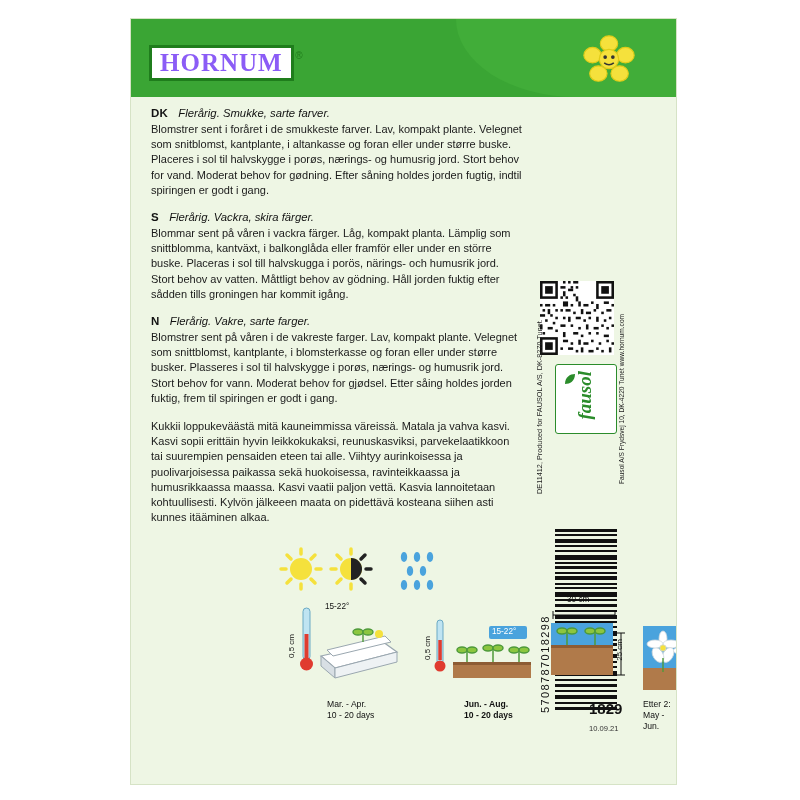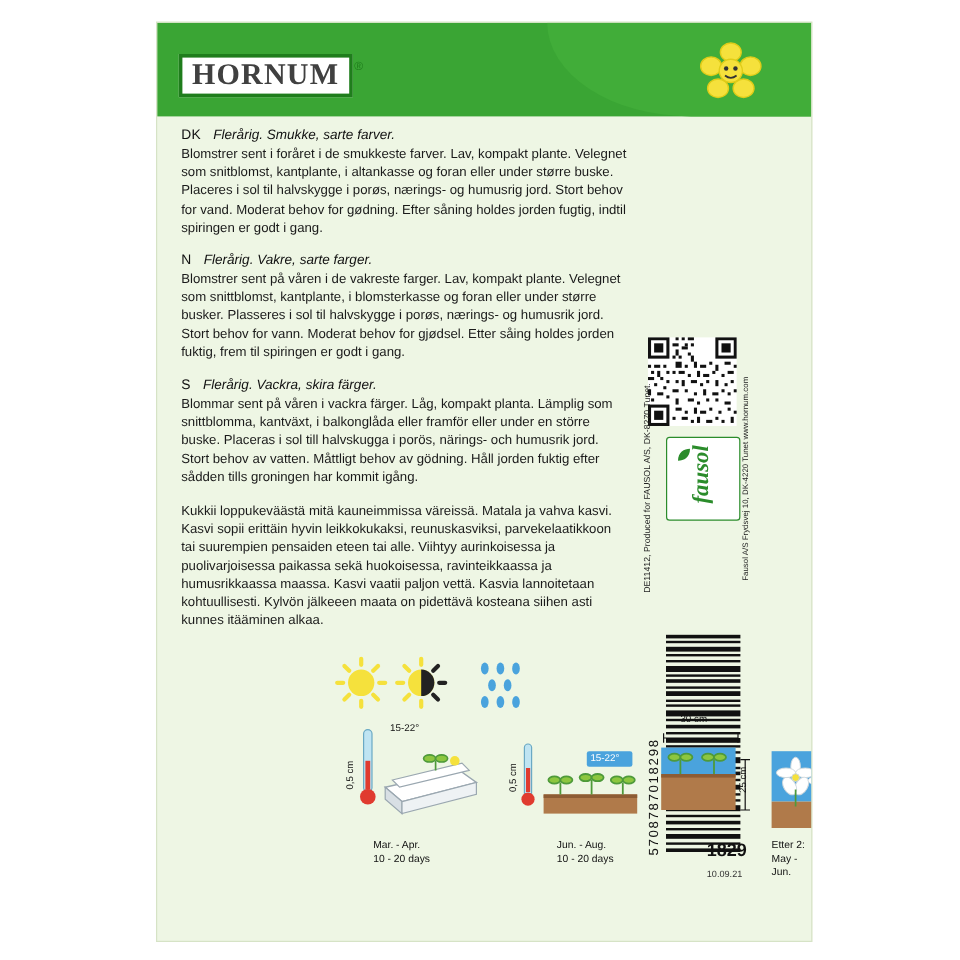--- a/index.html
+++ b/index.html
@@ -42,21 +42,21 @@
     left: 18px; top: 26px;
     background: #ffffff;
     border: 3px solid #1f7d1c;
     padding: 2px 8px 3px 8px;
   }
   .logo-text {
     font-family: "Liberation Serif", serif;
     font-weight: bold;
     font-size: 25px;
     letter-spacing: 1px;
-    color: #404040;
+    color: #8b5cf6;
     line-height: 1;
   }
   .logo-reg {
     position: absolute;
     right: -12px;
     top: 2px;
     font-size: 10px;
     color: #1f7d1c;
   }
   .flower-mark {
@@ -72,21 +72,21 @@
     width: 372px;
   }
   .lang-block { margin-bottom: 13px; }
   .lang-head {
     font-size: 11.3px;
     color: #111111;
     margin-bottom: 3px;
     white-space: nowrap;
   }
   .lang-code {
-    font-weight: normal;
+    font-weight: bold;
     font-size: 11.5px;
     letter-spacing: 0.3px;
     margin-top: 11px;
   }
   .lang-title {
     font-style: italic;
     font-weight: normal;
     margin-left: 7px;
   }
   .lang-body {
@@ -284,32 +284,32 @@
     <div class="lang-block">
       <div class="lang-head">
         <span class="lang-code">DK</span>
         <span class="lang-title">Flerårig. Smukke, sarte farver.</span>
       </div>
       <div class="lang-body">Blomstrer sent i foråret i de smukkeste farver. Lav, kompakt plante. Velegnet som snitblomst, kantplante, i altankasse og foran eller under større buske. Placeres i sol til halvskygge i porøs, nærings- og humusrig jord. Stort behov for vand. Moderat behov for gødning. Efter såning holdes jorden fugtig, indtil spiringen er godt i gang.</div>
     </div>
 
     <div class="lang-block">
       <div class="lang-head">
+        <span class="lang-code">S</span>
+        <span class="lang-title">Flerårig. Vackra, skira färger.</span>
+      </div>
+      <div class="lang-body">Blommar sent på våren i vackra färger. Låg, kompakt planta. Lämplig som snittblomma, kantväxt, i balkonglåda eller framför eller under en större buske. Placeras i sol till halvskugga i porös, närings- och humusrik jord. Stort behov av vatten. Måttligt behov av gödning. Håll jorden fuktig efter sådden tills groningen har kommit igång.</div>
+    </div>
+
+    <div class="lang-block">
+      <div class="lang-head">
         <span class="lang-code">N</span>
         <span class="lang-title">Flerårig. Vakre, sarte farger.</span>
       </div>
       <div class="lang-body">Blomstrer sent på våren i de vakreste farger. Lav, kompakt plante. Velegnet som snittblomst, kantplante, i blomsterkasse og foran eller under større busker. Plasseres i sol til halvskygge i porøs, nærings- og humusrik jord. Stort behov for vann. Moderat behov for gjødsel. Etter såing holdes jorden fuktig, frem til spiringen er godt i gang.</div>
-    </div>
-
-    <div class="lang-block">
-      <div class="lang-head">
-        <span class="lang-code">S</span>
-        <span class="lang-title">Flerårig. Vackra, skira färger.</span>
-      </div>
-      <div class="lang-body">Blommar sent på våren i vackra färger. Låg, kompakt planta. Lämplig som snittblomma, kantväxt, i balkonglåda eller framför eller under en större buske. Placeras i sol till halvskugga i porös, närings- och humusrik jord. Stort behov av vatten. Måttligt behov av gödning. Håll jorden fuktig efter sådden tills groningen har kommit igång.</div>
     </div>
 
     <div class="lang-block">
       <div class="lang-body">Kukkii loppukeväästä mitä kauneimmissa väreissä. Matala ja vahva kasvi. Kasvi sopii erittäin hyvin leikkokukaksi, reunuskasviksi, parvekelaatikkoon tai suurempien pensaiden eteen tai alle. Viihtyy aurinkoisessa ja puolivarjoisessa paikassa sekä huokoisessa, ravinteikkaassa ja humusrikkaassa maassa. Kasvi vaatii paljon vettä. Kasvia lannoitetaan kohtuullisesti. Kylvön jälkeeen maata on pidettävä kosteana siihen asti kunnes itääminen alkaa.</div>
     </div>
 
   </div>
 
   <svg class="qr" viewBox="0 0 29 29">
     <rect width="29" height="29" fill="#ffffff"></rect>
@@ -524,21 +524,21 @@
         <g stroke="#4e9a3a" stroke-width="1.4" fill="#8cc63f">
           <path d="M72 38 L72 30"></path>
           <ellipse cx="67" cy="28" rx="5" ry="3"></ellipse>
           <ellipse cx="77" cy="28" rx="5" ry="3"></ellipse>
         </g>
         <circle cx="88" cy="30" r="4" fill="#f5e13c"></circle>
       </svg>
       <div class="temp-label" style="left:34px; top:-2px;">15-22°</div>
       <div class="depth-label" style="left:-4px; top:30px;">0,5 cm</div>
     </div>
-    <div class="stage-caption" style="left:180px; top:180px;">
+    <div class="stage-caption" style="left:196px; top:180px;">
       <div>Mar. - Apr.</div>
       <div>10 - 20 days</div>
     </div>
 
     <div class="stage" style="left:298px; top:95px; width:105px; height:80px;">
       <svg viewBox="0 0 105 80" width="105" height="80">
         <rect x="8" y="6" width="6" height="44" rx="3" fill="#bfe4f2" stroke="#6aa9c4" stroke-width="1"></rect>
         <rect x="9.3" y="26" width="3.5" height="20" fill="#e03b2f"></rect>
         <circle cx="11" cy="52" r="5.5" fill="#e03b2f"></circle>
 
@@ -554,21 +554,21 @@
             <ellipse cx="69" cy="34" rx="5" ry="3"></ellipse>
           <path d="M90 48 L90 38"></path>
             <ellipse cx="85" cy="36" rx="5" ry="3"></ellipse>
             <ellipse cx="95" cy="36" rx="5" ry="3"></ellipse>
         </g>
         <rect x="60" y="12" width="38" height="13" rx="2" fill="#4aa3dd"></rect>
       </svg>
       <div class="temp-label" style="left:63px; top:13px; color:#ffffff;">15-22°</div>
       <div class="depth-label" style="left:-6px; top:22px;">0,5 cm</div>
     </div>
-    <div class="stage-caption" style="left:333px; top:180px;">
+    <div class="stage-caption" style="left:333px; top:180px;font-weight:bold;">
       <div>Jun. - Aug.</div>
       <div>10 - 20 days</div>
     </div>
 
     <div class="stage" style="left:412px; top:80px; width:90px; height:94px;">
       <svg viewBox="0 0 90 95" width="90" height="95">
 
         <line x1="10" y1="16" x2="72" y2="16" stroke="#111" stroke-width="1"></line>
         <line x1="10" y1="12" x2="10" y2="20" stroke="#111" stroke-width="1"></line>
         <line x1="72" y1="12" x2="72" y2="20" stroke="#111" stroke-width="1"></line>

